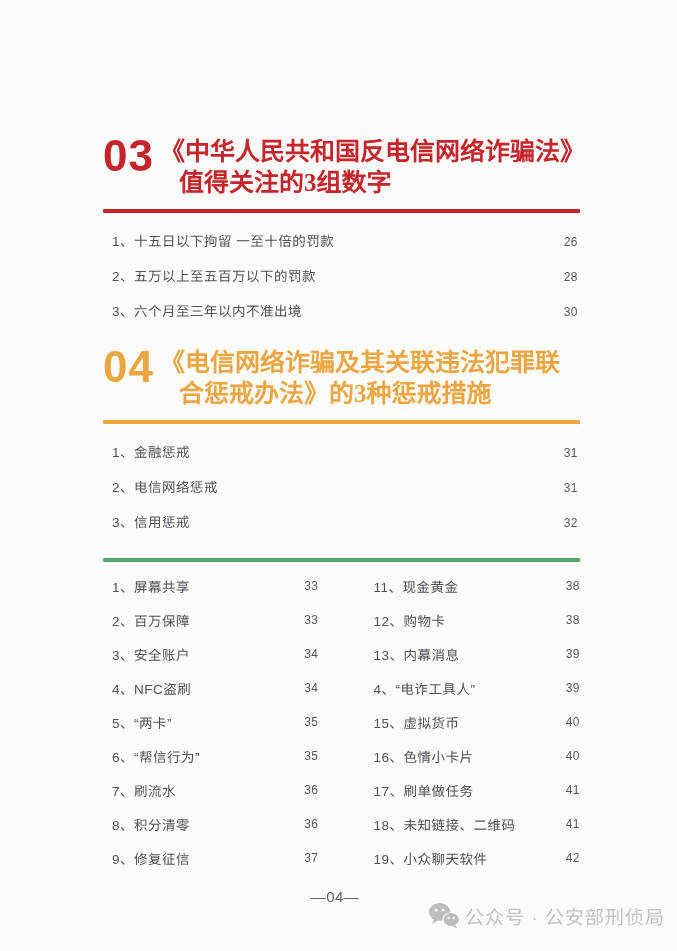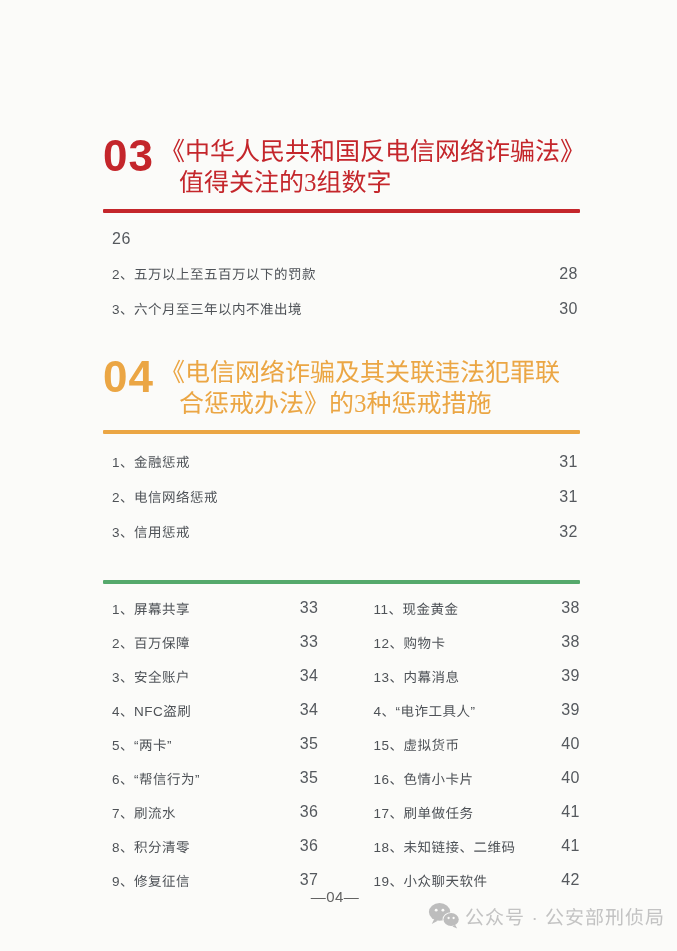--- a/index.html
+++ b/index.html
@@ -11,34 +11,34 @@
     position: relative;
   }
   .page { position: absolute; inset: 0; }
   .content {
     position: absolute;
     left: 103px; top: 0;
     width: 477px;
   }
 
   
-  .toc-section { margin-top: 32px; }
+  .toc-section { margin-top: 20px; }
   .toc-section.first { margin-top: 136px; }
   .sec-header { display: flex; align-items: flex-start; gap: 12px; }
   .sec-num {
     font-family: "Liberation Sans", "DejaVu Sans", sans-serif;
     font-weight: 800;
     font-size: 44px;
     line-height: 0.92;
     letter-spacing: 1px;
     flex: 0 0 auto;
   }
   .sec-title {
     font-family: "Liberation Serif", "DejaVu Serif", serif;
-    font-weight: 400;
+    font-weight: 700;
     font-size: 25px;
     line-height: 1.22;
     padding-top: 1px;
   }
   .sec-title .t1 { display: block; margin-left: -6px; }
   .sec-title .t2 { display: block; padding-left: 13px; }
   .sec-title .t2:empty { display: none; }
   .sec-rule { height: 4px; margin-top: 11px; border-radius: 1px; }
 
   
@@ -53,21 +53,21 @@
 
   
   .toc-list { list-style: none; margin-top: 9px; padding-left: 9px; padding-right: 2px; }
   .toc-row {
     display: flex; justify-content: space-between; align-items: baseline;
     font-size: 13.5px;
     color: #4e5257;
     padding: 7.5px 0;
     letter-spacing: 0.5px;
   }
-  .toc-page { color: #55595e; font-size: 16px; }
+  .toc-page { color: #55595e; font-size: 12px; }
 
   
   .cols { display: flex; gap: 46px; margin-top: 7px; }
   .col { flex: 1 1 0; }
   .col .toc-list { padding-left: 9px; padding-right: 0; margin-top: 0; }
   .col .toc-row { padding: 7px 0; align-items: center; }
 
   
   .page-num {
     position: absolute; left: 0; right: 7px; top: 888px;
@@ -93,20 +93,21 @@
       <header class="sec-header">
         <span class="sec-num">03</span>
         <h2 class="sec-title">
           <span class="t1">《中华人民共和国反电信网络诈骗法》</span>
           <span class="t2">值得关注的3组数字</span>
         </h2>
       </header>
       <div class="sec-rule"></div>
       <ul class="toc-list">
         <li class="toc-row">
+          <span class="toc-label">1、十五日以下拘留 一至十倍的罚款</span>
           <span class="toc-page">26</span>
         </li>
         <li class="toc-row">
           <span class="toc-label">2、五万以上至五百万以下的罚款</span>
           <span class="toc-page">28</span>
         </li>
         <li class="toc-row">
           <span class="toc-label">3、六个月至三年以内不准出境</span>
           <span class="toc-page">30</span>
         </li>

